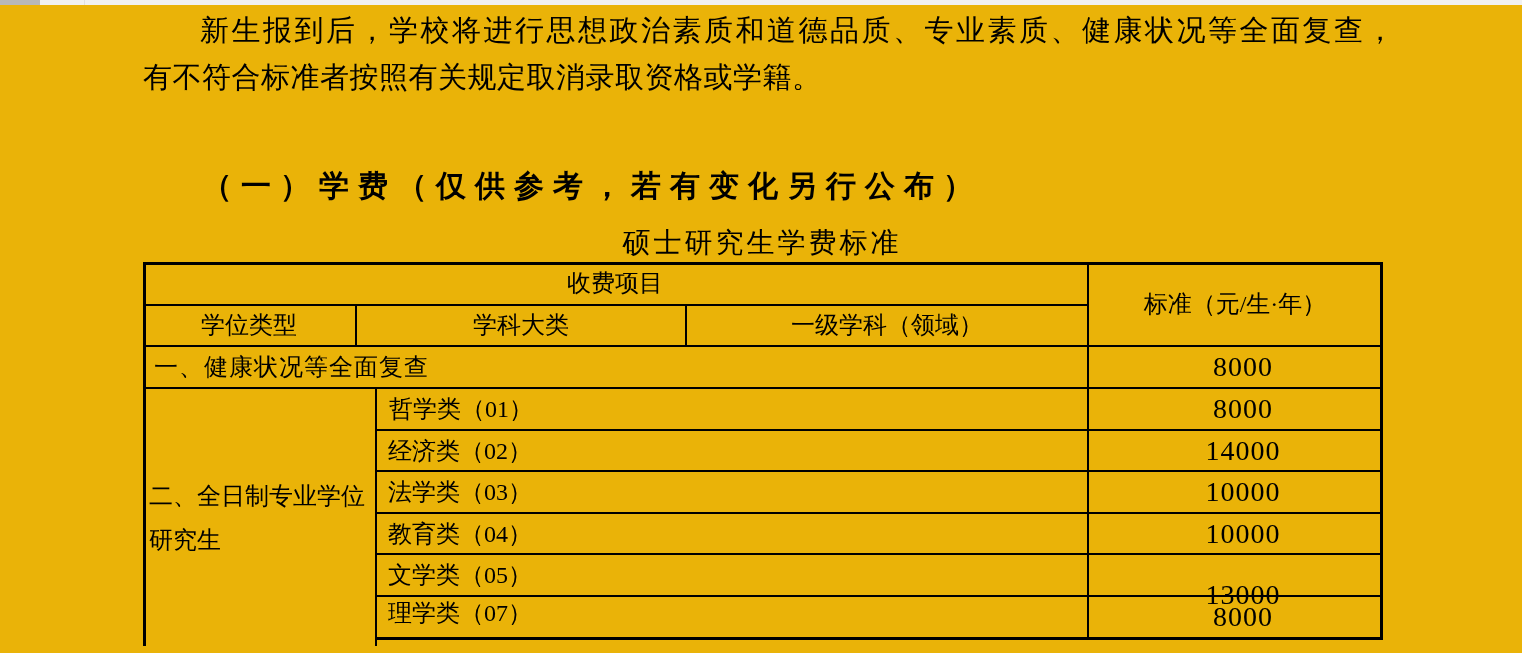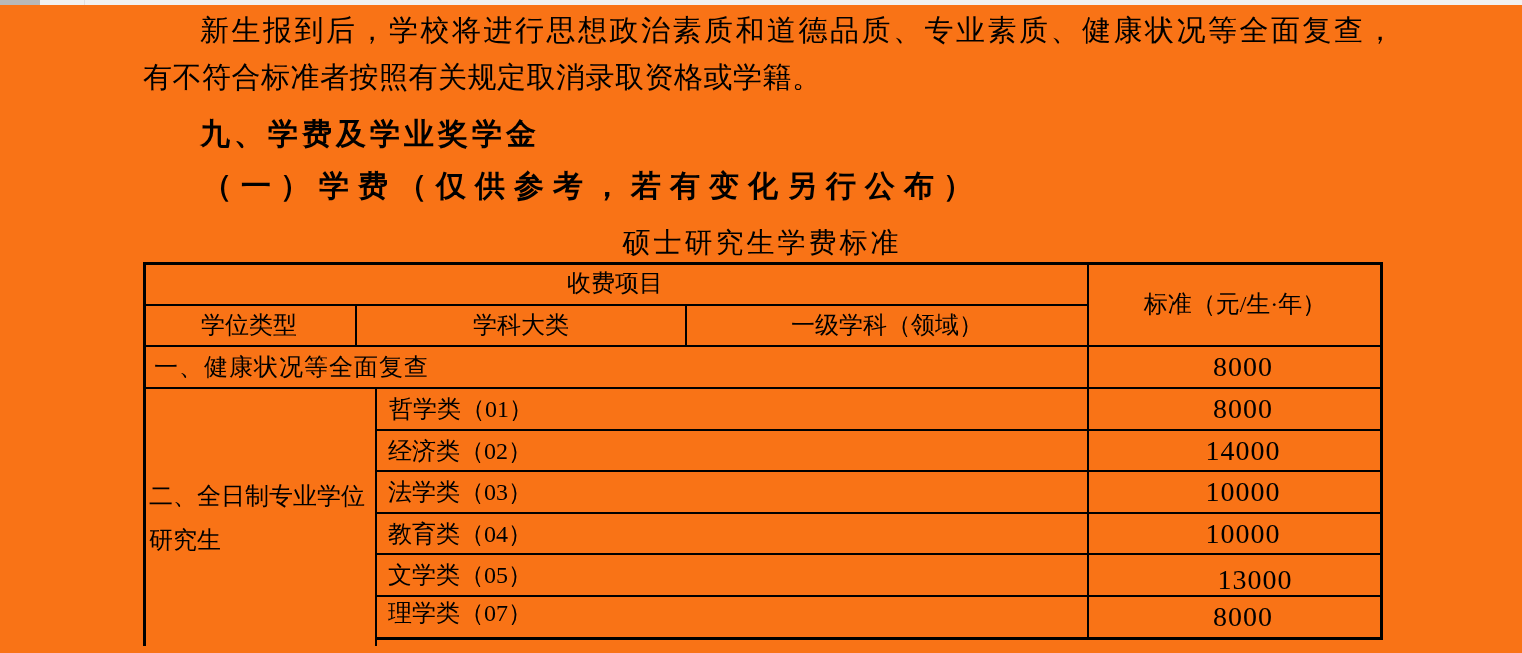--- a/index.html
+++ b/index.html
@@ -1,19 +1,19 @@
 <!DOCTYPE html>
 <html><head>
 <meta charset="utf-8">
 <style>
   * { margin:0; padding:0; box-sizing:border-box; }
   html,body { background:#fff; }
   #canvas {
     position:relative; width:1522px; height:653px;
-    background:#f97316; overflow:hidden;
+    background:#eab308; overflow:hidden;
     font-family:"Liberation Serif","DejaVu Serif",serif;
     color:#000;
   }
   
   .scroll-strip { position:absolute; left:0; top:0; width:1522px; height:5px; background:#f1f1f1; }
   .scroll-thumb { position:absolute; left:0; top:0; width:40px; height:5px; background:#b8b8b8; }
   .scroll-sep   { position:absolute; top:0; width:1px; height:5px; background:#e0e0e0; }
 
   .txt { position:absolute; white-space:nowrap; }
   .para { font-size:29px; line-height:34px; }
@@ -39,21 +39,20 @@
 <div id="canvas">
 
   <div class="scroll-strip">
     <div class="scroll-thumb"></div>
     <div class="scroll-sep" style="left:84px;"></div>
   </div>
 
   <div class="txt para" style="left:200px; top:13px; letter-spacing:2.5px;">新生报到后，学校将进行思想政治素质和道德品质、专业素质、健康状况等全面复查，</div>
   <div class="txt para" style="left:143px; top:60px; letter-spacing:0.5px;">有不符合标准者按照有关规定取消录取资格或学籍。</div>
 
-  <div class="txt heading" style="left:200px; top:116px; letter-spacing:4px;">九、学费及学业奖学金</div>
   <div class="txt heading" style="left:202px; top:168px; letter-spacing:9px;">（一）学费（仅供参考，若有变化另行公布）</div>
 
   <div class="txt table-title" style="left:143px; top:224px; width:1238px;">硕士研究生学费标准</div>
 
   <div id="fee-table">
 
     <div class="tl" style="left:0; top:0; width:1240px; height:3px;"></div>
     <div class="tl" style="left:0; top:42px; width:946px; height:2px;"></div>
     <div class="tl" style="left:0; top:83px; width:1240px; height:2px;"></div>
     <div class="tl" style="left:0; top:125px; width:1240px; height:2px;"></div>
@@ -91,19 +90,19 @@
     <div class="cell left" style="left:234px; top:169px; width:710px; height:39px;">经济类（02）</div>
     <div class="cell center num" style="left:946px; top:169px; width:292px; height:39px;">14000</div>
 
     <div class="cell left" style="left:234px; top:210px; width:710px; height:40px;">法学类（03）</div>
     <div class="cell center num" style="left:946px; top:210px; width:292px; height:40px;">10000</div>
 
     <div class="cell left" style="left:234px; top:252px; width:710px; height:39px;">教育类（04）</div>
     <div class="cell center num" style="left:946px; top:252px; width:292px; height:39px;">10000</div>
 
     <div class="cell left" style="left:234px; top:293px; width:710px; height:40px;">文学类（05）</div>
-    <div class="cell center num" style="left:946px; top:291px; width:292px; height:54px;margin-left:12px;">13000</div>
+    <div class="cell center num" style="left:946px; top:306px; width:292px; height:54px;">13000</div>
 
     <div class="cell left" style="left:234px; top:335px; width:710px; height:32px;">理学类（07）</div>
     <div class="cell center num" style="left:946px; top:335px; width:292px; height:40px;">8000</div>
   </div>
 
 </div>
 
 </body></html>

